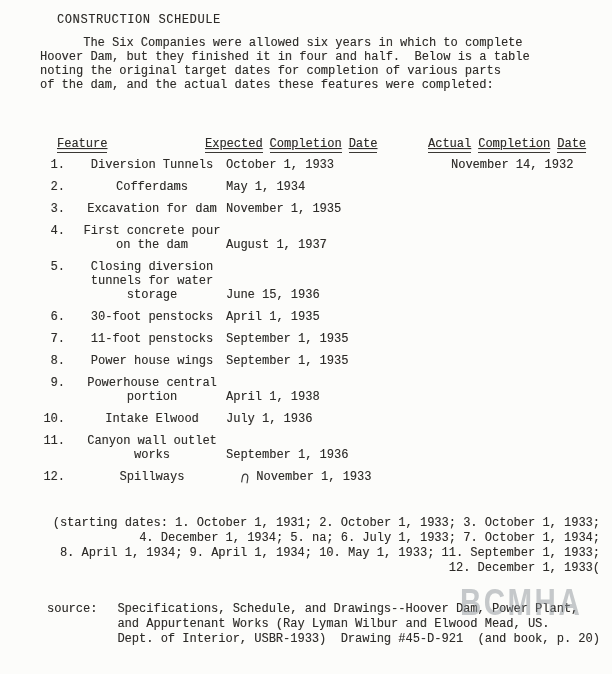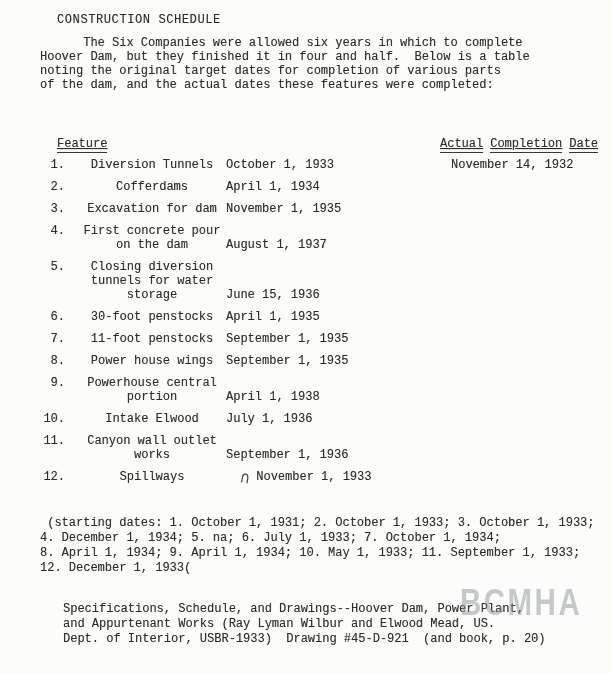--- a/index.html
+++ b/index.html
@@ -18,21 +18,21 @@
     letter-spacing:0.6px;white-space:pre;
   }
   .intro{
     position:absolute;left:40px;top:36px;width:515px;
     white-space:pre-wrap;
   }
   .thead{position:absolute;left:40px;top:137px;width:560px;height:18px;}
   .thead .hcol{position:absolute;top:0;white-space:nowrap;}
   .hcol.feature{left:17px;}
   .hcol.expected{left:165px;}
-  .hcol.actual{left:400px;}
+  .hcol.actual{left:388px;}
   .hword{
     display:inline-block;
     border-bottom:1.3px solid #3a3733;
     padding-bottom:1px;
     margin-right:7px;
     text-decoration:underline;
   }
   .hword:last-child{margin-right:0;}
   .schedule{
     position:absolute;left:40px;top:158px;
@@ -49,21 +49,21 @@
     margin-left:14px;margin-right:6px;
     font-family:"DejaVu Sans",sans-serif;
     font-size:14px;line-height:10px;
     color:#3a3a3a;
     transform:rotate(9deg) scaleY(1.15);
     position:relative;top:2px;
     text-shadow:none;
   }
   .notes{
     position:absolute;left:40px;top:516px;width:560px;
-    white-space:pre-wrap;line-height:15px;
+    white-space:pre-wrap;line-height:15px;text-align:right;
   }
   .source{
     position:absolute;left:47px;top:602px;
     display:flex;line-height:15px;
   }
   .source-label{flex:none;margin-right:4px;white-space:pre;}
   .source-text{white-space:pre-wrap;width:495px;margin-left:16px;}
   .watermark{
     position:absolute;left:460px;top:596px;
     font-family:"Liberation Sans","DejaVu Sans",sans-serif;
@@ -82,36 +82,37 @@
 
   <div class="title">CONSTRUCTION SCHEDULE</div>
 
   <div class="intro">      The Six Companies were allowed six years in which to complete
 Hoover Dam, but they finished it in four and half.  Below is a table
 noting the original target dates for completion of various parts
 of the dam, and the actual dates these features were completed:</div>
 
   <div class="thead">
     <span class="hcol feature"><span class="hword">Feature</span></span>
+    <span class="hcol expected"><span class="hword">Expected</span><span class="hword">Completion</span><span class="hword">Date</span></span>
     <span class="hcol actual"><span class="hword">Actual</span><span class="hword">Completion</span><span class="hword">Date</span></span>
   </div>
 
   <div class="schedule">
 
     <div class="srow">
       <div class="cell num">1.</div>
       <div class="cell feat">Diversion Tunnels</div>
       <div class="cell exp">October 1, 1933</div>
       <div class="cell act">November 14, 1932</div>
     </div>
 
     <div class="srow">
       <div class="cell num">2.</div>
       <div class="cell feat">Cofferdams</div>
-      <div class="cell exp">April 1, 1934</div>
+      <div class="cell exp">May 1, 1934</div>
       <div class="cell act"></div>
     </div>
 
     <div class="srow">
       <div class="cell num">3.</div>
       <div class="cell feat">Excavation for dam</div>
       <div class="cell exp">November 1, 1935</div>
       <div class="cell act"></div>
     </div>
 
@@ -184,20 +185,21 @@
     </div>
 
   </div>
 
   <div class="notes"> (starting dates: 1. October 1, 1931; 2. October 1, 1933; 3. October 1, 1933;
 4. December 1, 1934; 5. na; 6. July 1, 1933; 7. October 1, 1934;
 8. April 1, 1934; 9. April 1, 1934; 10. May 1, 1933; 11. September 1, 1933;
 12. December 1, 1933(</div>
 
   <div class="source">
+    <span class="source-label">source:</span>
     <span class="source-text">Specifications, Schedule, and Drawings--Hoover Dam, Power Plant,
 and Appurtenant Works (Ray Lyman Wilbur and Elwood Mead, US.
 Dept. of Interior, USBR-1933)  Drawing #45-D-921  (and book, p. 20)</span>
   </div>
 
   <div class="watermark">BCMHA</div>
 
 </div>
 
 </body></html>

